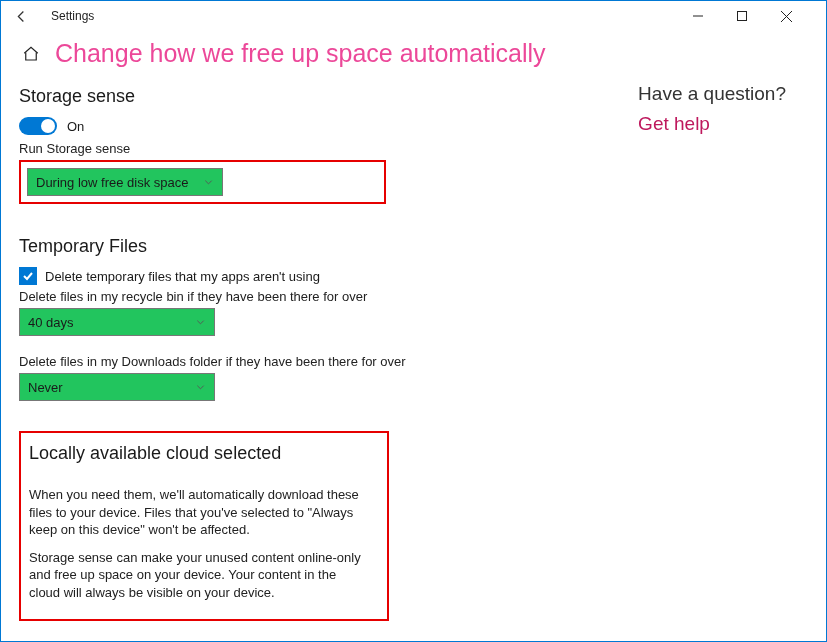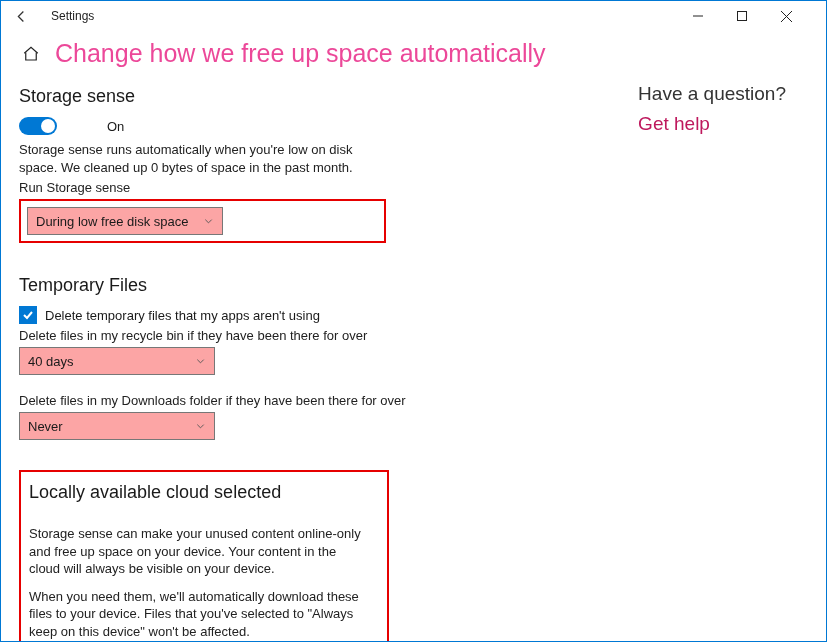--- a/index.html
+++ b/index.html
@@ -73,42 +73,42 @@
       font-size: 19px;
     }
     .rp-q { color:#333; margin-bottom: 8px;}
     .rp-link { color: #be185d; cursor:pointer;}
     .section-h {
       font-size: 18px;
       font-weight: 400;
       margin-top: 4px;
       margin-bottom: 10px;
     }
-    .toggle-row { display:flex; align-items:center; margin-bottom: 6px; gap: 40px;}
+    .toggle-row { display:flex; align-items:center; margin-bottom: 6px;}
     .toggle {
       width: 38px; height: 18px;
       background:#0078d4;
       border-radius: 10px;
       position:relative;
       cursor:pointer;
       margin-right: 10px;
     }
     .toggle-knob {
       position:absolute; right:2px; top:2px;
       width:14px; height:14px; border-radius:50%;
       background:#fff;
     }
     .toggle-label { font-size: 13px; }
     .desc { font-size: 13px; width: 360px; line-height:1.35; color:#222; margin-bottom:4px;}
     .label { font-size: 13px; color:#222; margin-top:2px; margin-bottom:4px;}
     .dropdown {
       width: 196px;
       height: 28px;
       border: 1px solid #777;
-      background:#fca5a5;
+      background:#22c55e;
       display:flex; align-items:center;
       padding: 0 8px;
       font-size: 13px;
       cursor:pointer;
       position:relative;
     }
     .dropdown .chev {
       position:absolute; right: 8px; top:50%; transform:translateY(-50%);
       color:#555;
     }
@@ -186,21 +186,20 @@
 <div class="content">
   <div class="main">
 
     <div class="section-h">Storage sense</div>
     <div class="toggle-row">
       <div class="toggle">
           <div class="toggle-knob"></div>
         </div>
       <div class="toggle-label">On</div>
     </div>
-    <div class="desc">Storage sense runs automatically when you're low on disk space. We cleaned up 0 bytes of space in the past month.</div>
     <div class="label">Run Storage sense</div>
     <div class="redbox" style="margin-bottom:32px;">
       <div class="dropdown">
         <span>During low free disk space</span>
         <span class="chev">
           <svg width="11" height="11" viewBox="0 0 24 24" fill="none" stroke="#555" stroke-width="2">
               <path d="M5 9 L12 16 L19 9"></path>
             </svg>
         </span>
       </div>
@@ -231,19 +230,19 @@
       <span class="chev">
         <svg width="11" height="11" viewBox="0 0 24 24" fill="none" stroke="#555" stroke-width="2">
             <path d="M5 9 L12 16 L19 9"></path>
           </svg>
       </span>
     </div>
 
     <div class="redbox-cloud">
       <div class="section-h" style="margin-top:0;">Locally available cloud selected</div>
       <div style="height:12px;"></div>
+      <div class="desc">When you need them, we'll automatically download these files to your device. Files that you've selected to "Always keep on this device" won't be affected.</div>
       <div class="desc">Storage sense can make your unused content online-only and free up space on your device. Your content in the cloud will always be visible on your device.</div>
-      <div class="desc">When you need them, we'll automatically download these files to your device. Files that you've selected to "Always keep on this device" won't be affected.</div>
 
     </div>
 
   </div>
 </div>
 
 </body></html>

